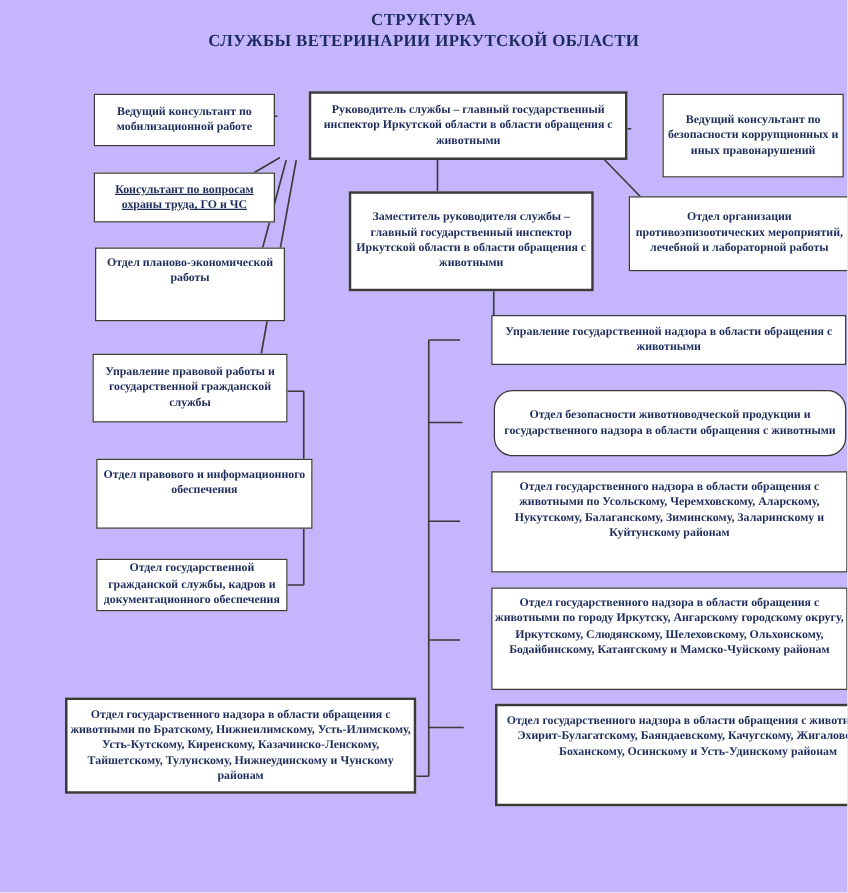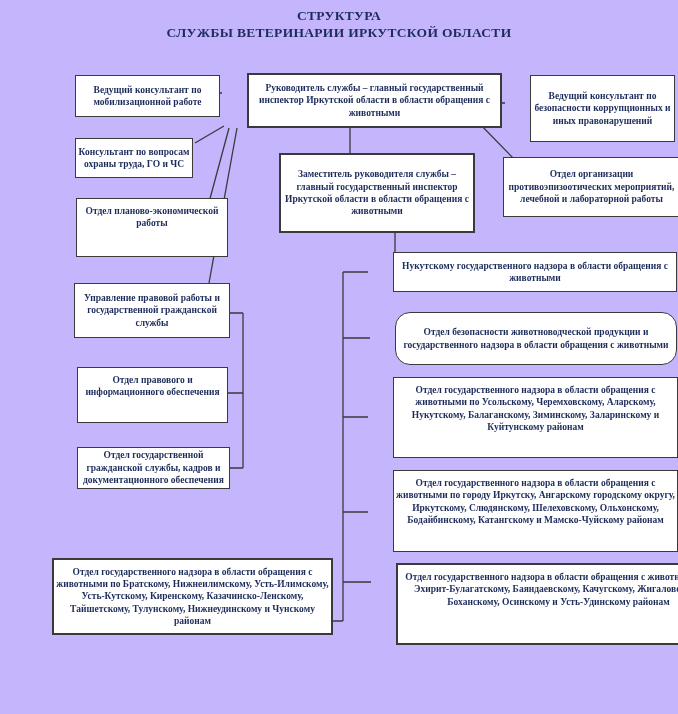--- a/index.html
+++ b/index.html
@@ -70,54 +70,54 @@
   </div>
 
   <div class="box strong" style="left:222px;top:73px;width:255px;height:55px;">
     <span>Руководитель службы – главный государственный инспектор Иркутской области в области обращения с животными</span>
   </div>
 
   <div class="box" style="left:50px;top:75px;width:145px;height:42px;">
     <span>Ведущий консультант по мобилизационной работе</span>
   </div>
 
-  <div class="box" style="left:50px;top:138px;width:118px;height:40px;">
+  <div class="box" style="left:50px;top:138px;width:145px;height:40px;text-decoration:underline;">
     <span>Консультант по вопросам охраны труда, ГО и ЧС</span>
   </div>
 
   <div class="box va-top" style="left:51px;top:198px;width:152px;height:59px;">
     <span>Отдел планово-экономической работы</span>
   </div>
 
   <div class="box" style="left:49px;top:283px;width:156px;height:55px;">
     <span>Управление правовой работы и государственной гражданской службы</span>
   </div>
 
-  <div class="box va-top" style="left:52px;top:367px;width:151px;height:56px;">
+  <div class="box va-top" style="left:52px;top:367px;width:173px;height:56px;">
     <span>Отдел правового и информационного обеспечения</span>
   </div>
 
   <div class="box" style="left:52px;top:447px;width:153px;height:42px;">
     <span>Отдел государственной гражданской службы, кадров и документационного обеспечения</span>
   </div>
 
   <div class="box strong" style="left:27px;top:558px;width:281px;height:77px;">
     <span>Отдел государственного надзора в области обращения с животными по Братскому, Нижнеилимскому, Усть-Илимскому, Усть-Кутскому, Киренскому, Казачинско-Ленскому, Тайшетскому, Тулунскому, Нижнеудинскому и Чунскому районам</span>
   </div>
 
   <div class="box" style="left:505px;top:75px;width:145px;height:67px;">
     <span>Ведущий консультант по безопасности коррупционных и иных правонарушений</span>
   </div>
 
   <div class="box" style="left:478px;top:157px;width:177px;height:60px;">
     <span>Отдел организации противоэпизоотических мероприятий, лечебной и лабораторной работы</span>
   </div>
 
   <div class="box" style="left:368px;top:252px;width:284px;height:40px;">
-    <span>Нукутскому государственного надзора в области обращения с животными</span>
+    <span>Управление государственной надзора в области обращения с животными</span>
   </div>
 
   <div class="box" style="left:370px;top:312px;width:282px;height:53px;border-radius:15px;">
     <span>Отдел безопасности животноводческой продукции и государственного надзора в области обращения с животными</span>
   </div>
 
   <div class="box va-top" style="left:368px;top:377px;width:285px;height:81px;">
     <span>Отдел государственного надзора в области обращения с животными по Усольскому, Черемховскому, Аларскому, Нукутскому, Балаганскому, Зиминскому, Заларинскому и Куйтунскому районам</span>
   </div>
 

